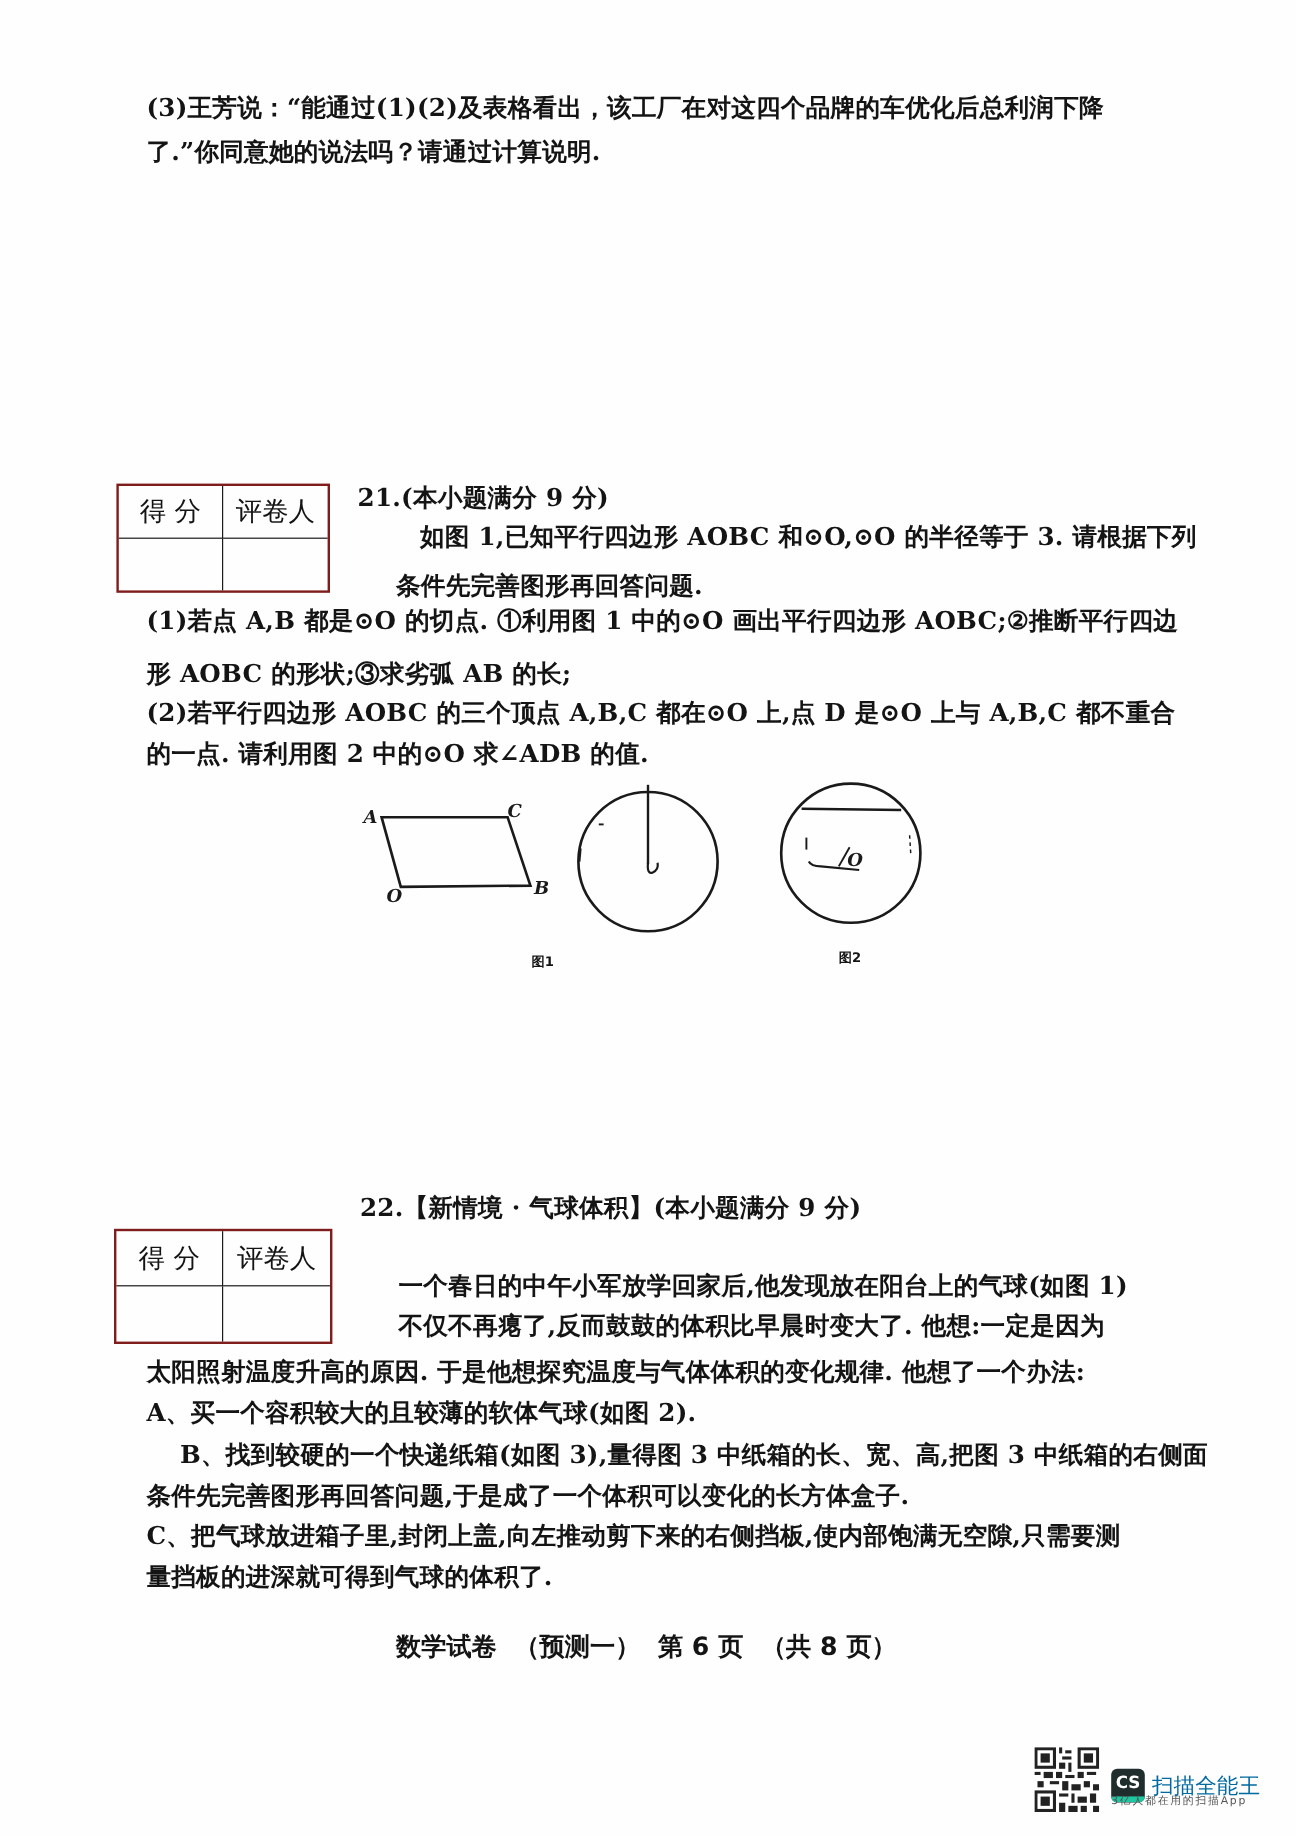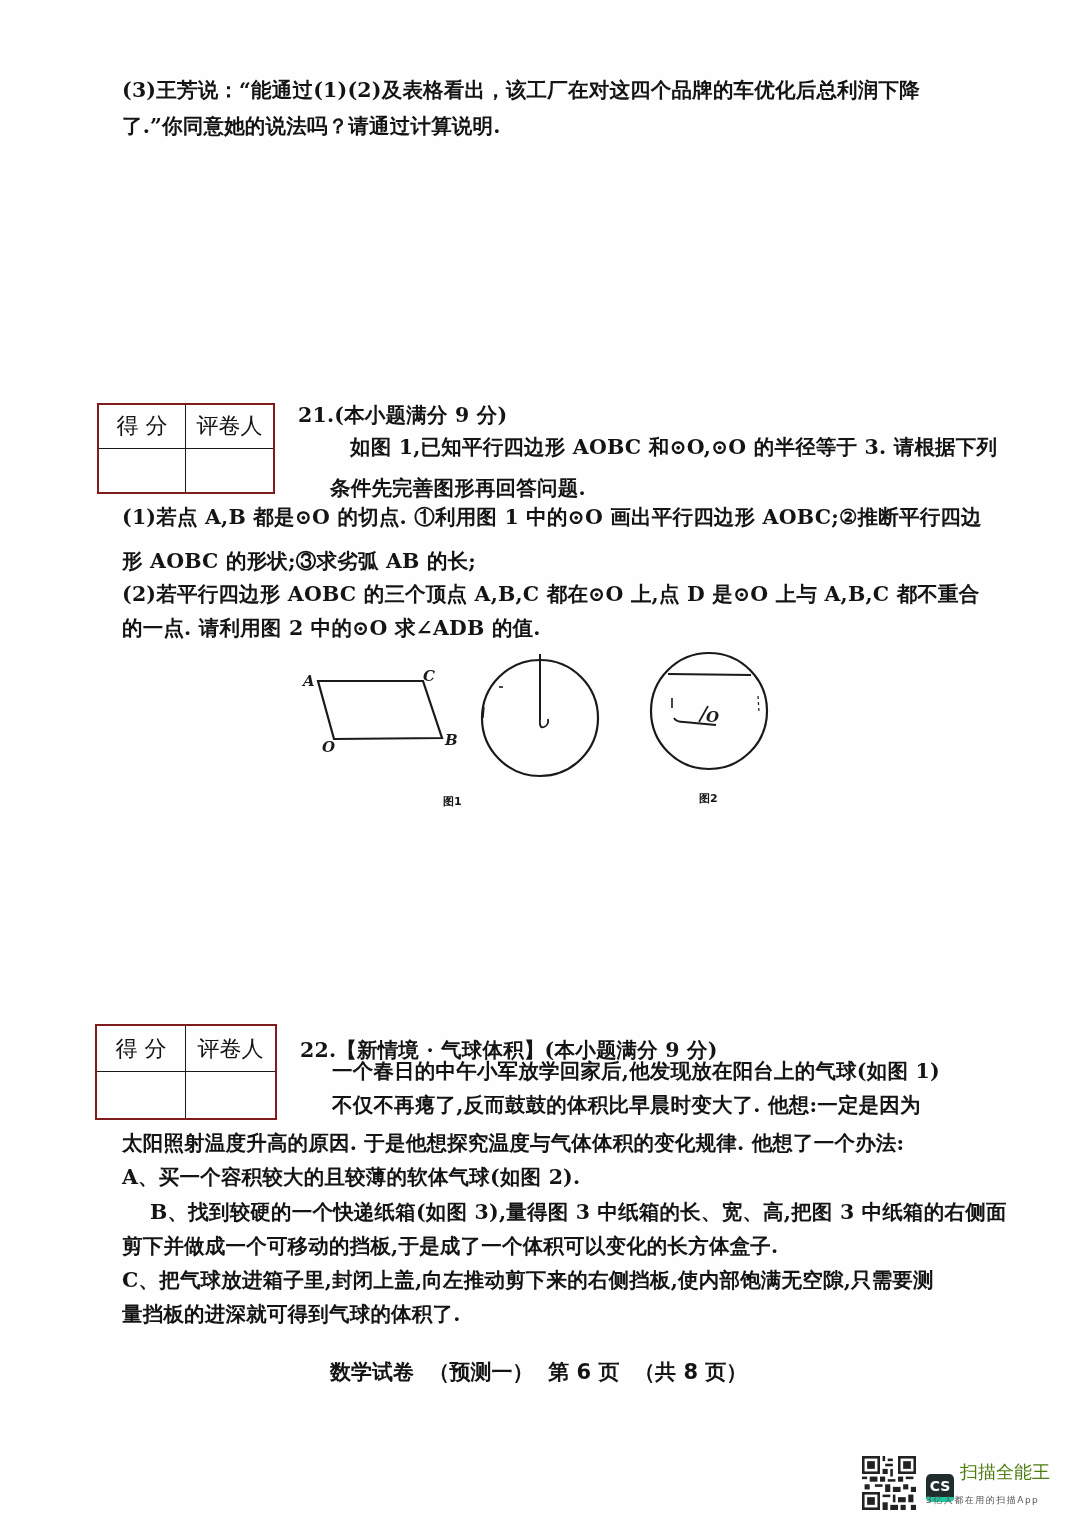--- a/index.html
+++ b/index.html
@@ -32,21 +32,21 @@
     font-family: "DejaVu Sans", sans-serif; white-space: pre;
   }
   .scanner { position: absolute; left: 862px; top: 1456px; width: 200px; height: 58px; }
   .qr { position: absolute; left: 0; top: 0; width: 54px; height: 54px; }
   .cs-logo {
     position: absolute; left: 64px; top: 2px; width: 28px; height: 28px; border-radius: 5px;
     background: #1f2d2d; overflow: hidden;
     color: #fff; font: bold 14px "DejaVu Sans", sans-serif; text-align: center; line-height: 24px; margin-top: 16px;
   }
   .cs-logo::after { content:""; position:absolute; left:0; right:0; bottom:0; height:5px; background:#1fc7a0; }
-  .brand { position: absolute; left: 98px; top: 4px; font: 18px "DejaVu Sans", sans-serif; color: #4d7c0f; white-space: nowrap; }
+  .brand { position: absolute; left: 98px; top: 20px; font: 18px "DejaVu Sans", sans-serif; color: #0369a1; white-space: nowrap; }
   .tagline { position: absolute; left: 64px; top: 38px; font: 9px "DejaVu Sans", sans-serif; color: #555; letter-spacing: 1.5px; white-space: nowrap; }
   svg text { font-family: "DejaVu Serif", serif; font-style: italic; font-weight: bold; }
 </style>
 </head>
 <body>
 
 <div class="line" style="left:122px; top:80px;">(3)王芳说：“能通过(1)(2)及表格看出，该工厂在对这四个品牌的车优化后总利润下降</div>
 <div class="line" style="left:122px; top:116px;">了.”你同意她的说法吗？请通过计算说明.</div>
 
 <div class="score-table" style="left:97px; top:403px; width:178px; height:91px;">
@@ -95,27 +95,27 @@
 <div class="fig-label" style="left:443px; top:794px;">图1</div>
 <div class="fig-label" style="left:699px; top:791px;text-align:center;">图2</div>
 
 <div class="score-table" style="left:95px; top:1024px; width:182px; height:96px;">
   <div class="cell">得 分</div>
   <div class="cell r">评卷人</div>
   <div class="cell b"></div>
   <div class="cell r b"></div>
 </div>
 
-<div class="line" style="left:300px; top:1040px;">22.【新情境 · 气球体积】(本小题满分 9 分)</div>
+<div class="line" style="left:300px; top:996px;">22.【新情境 · 气球体积】(本小题满分 9 分)</div>
 <div class="line" style="left:332px; top:1061px;">一个春日的中午小军放学回家后,他发现放在阳台上的气球(如图 1)</div>
 <div class="line" style="left:332px; top:1095px;">不仅不再瘪了,反而鼓鼓的体积比早晨时变大了. 他想:一定是因为</div>
 <div class="line" style="left:122px; top:1133px;">太阳照射温度升高的原因. 于是他想探究温度与气体体积的变化规律. 他想了一个办法:</div>
 <div class="line" style="left:122px; top:1167px;">A、买一个容积较大的且较薄的软体气球(如图 2).</div>
 <div class="line" style="left:122px; top:1202px;margin-left:28px;">B、找到较硬的一个快递纸箱(如图 3),量得图 3 中纸箱的长、宽、高,把图 3 中纸箱的右侧面</div>
-<div class="line" style="left:122px; top:1236px;">剪下并做成一个可移动的挡板,于是成了一个体积可以变化的长方体盒子.</div>
+<div class="line" style="left:122px; top:1236px;">条件先完善图形再回答问题,于是成了一个体积可以变化的长方体盒子.</div>
 <div class="line" style="left:122px; top:1270px;">C、把气球放进箱子里,封闭上盖,向左推动剪下来的右侧挡板,使内部饱满无空隙,只需要测</div>
 <div class="line" style="left:122px; top:1304px;">量挡板的进深就可得到气球的体积了.</div>
 
 <div class="footer">数学试卷  （预测一）  第 6 页  （共 8 页）</div>
 
 <div class="scanner">
   <svg class="qr" viewBox="0 0 21 21">
     <rect width="21" height="21" fill="#fff"></rect>
     <g fill="#222">
       <rect x="0" y="0" width="7" height="7"></rect>

